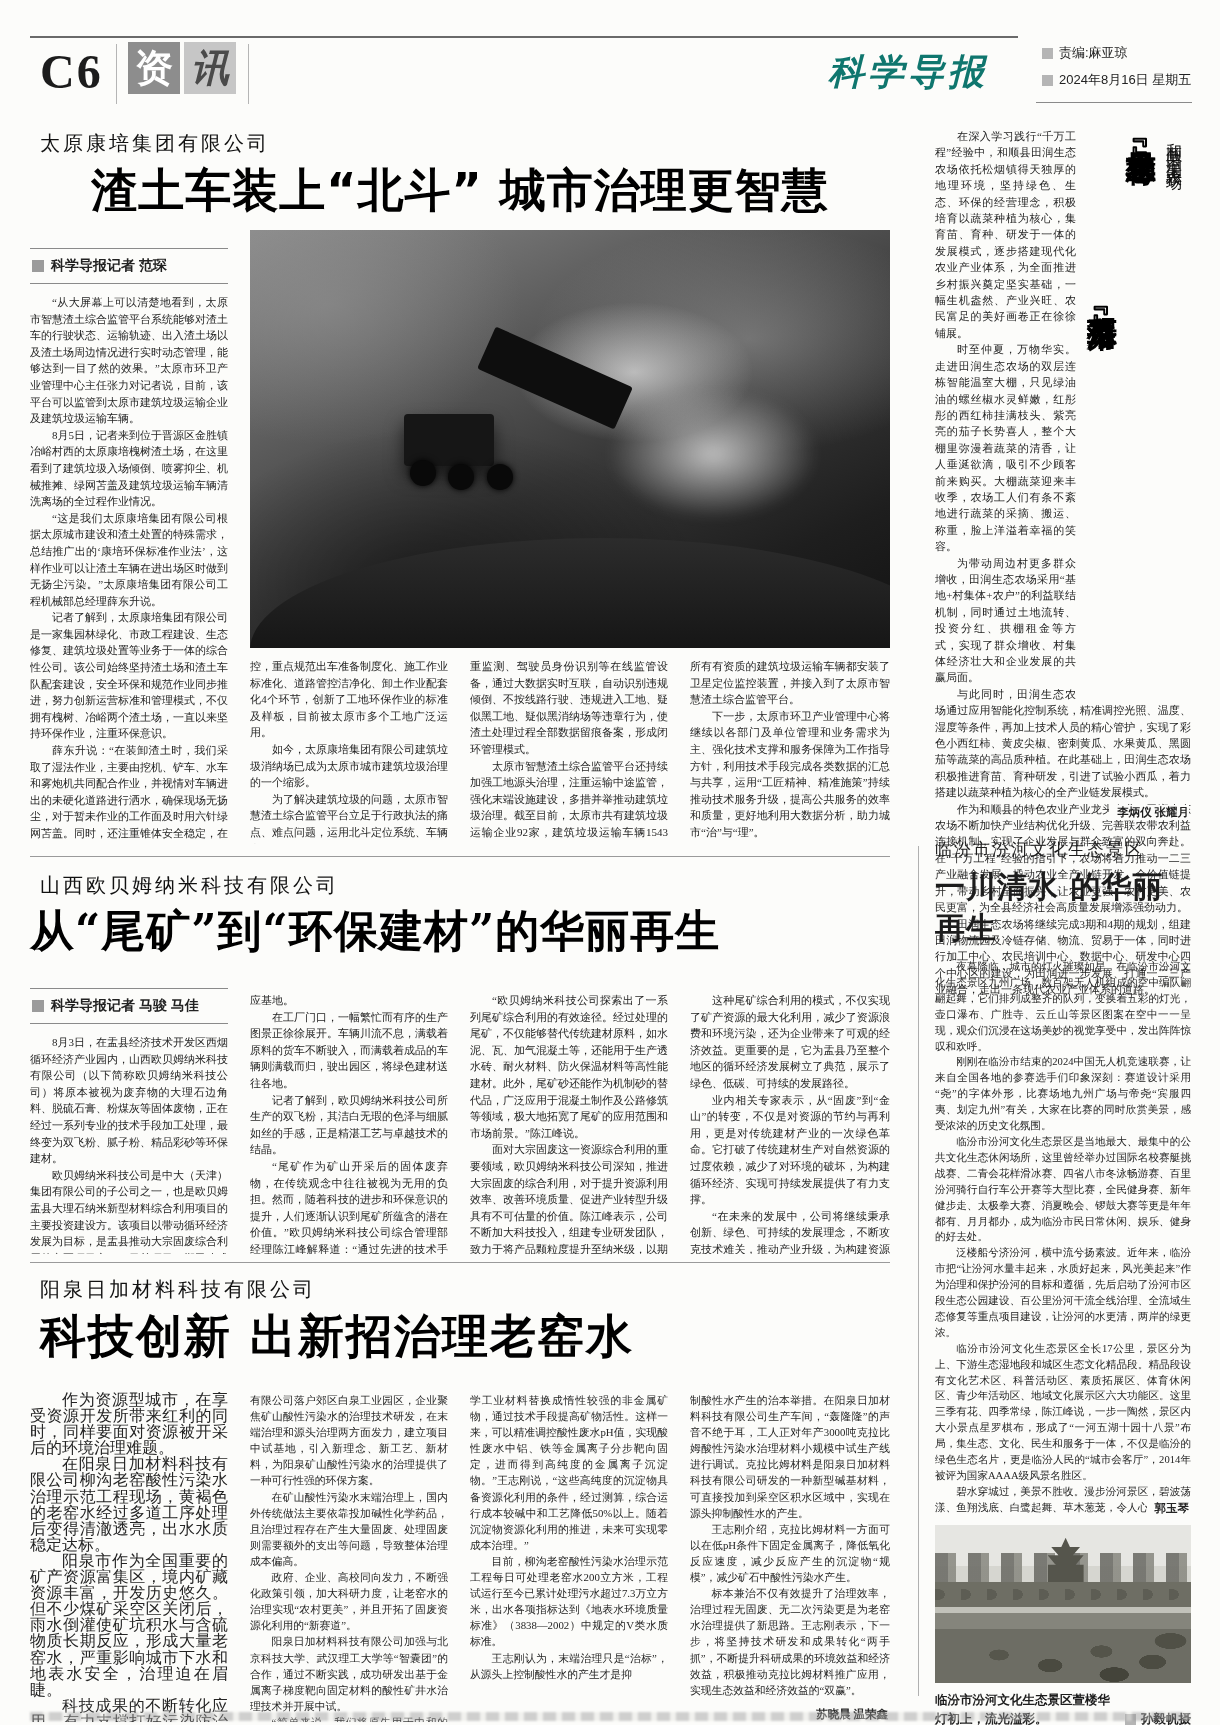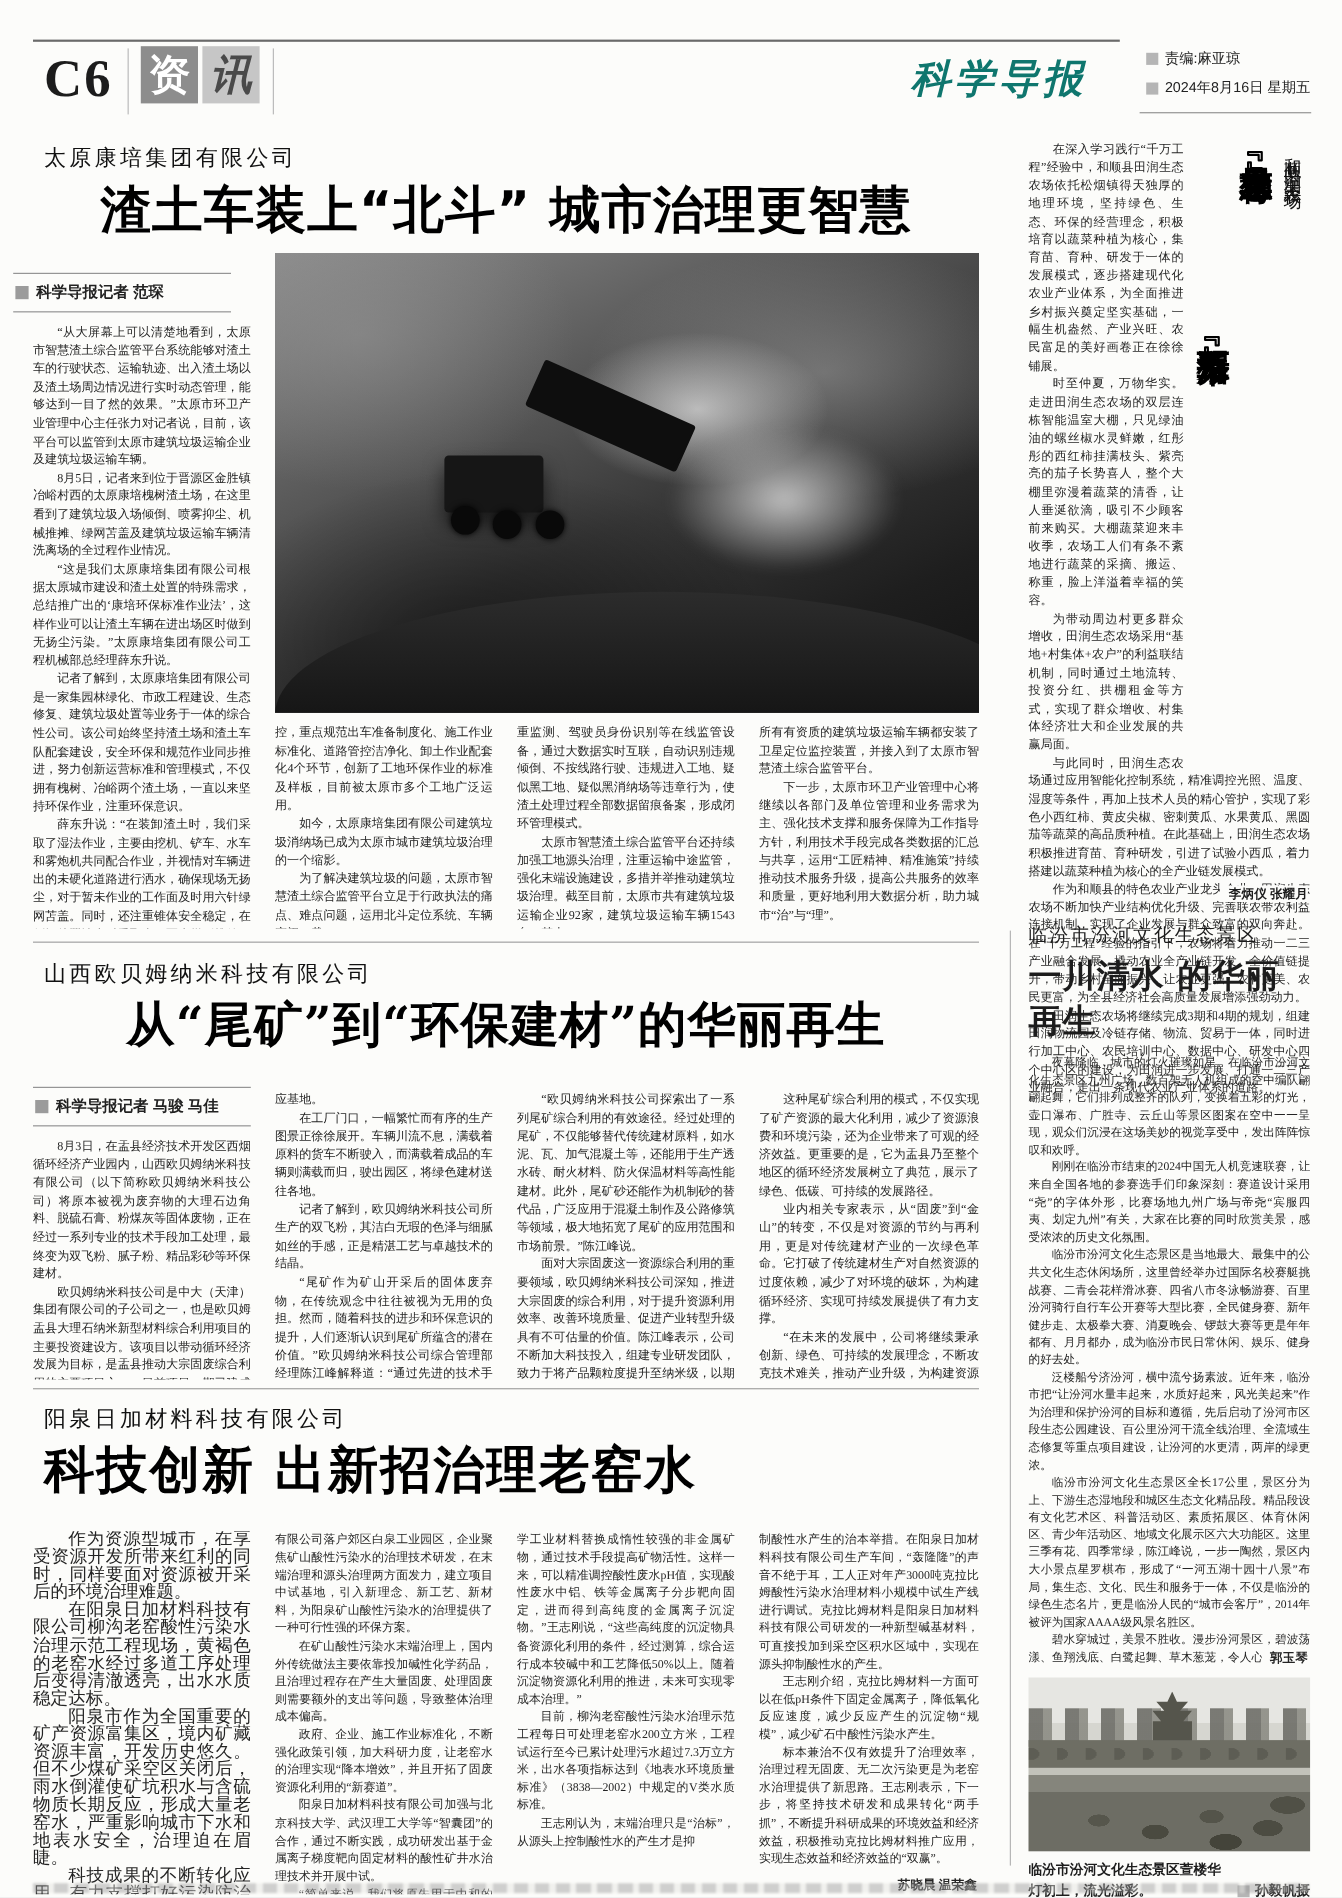--- a/index.html
+++ b/index.html
@@ -115,21 +115,21 @@
     <div class="line">
       <span class="mini-sq"></span>
       <span>2024年8月16日 星期五</span>
     </div>
   </div>
   <div class="abs hdr-info-rule"></div>
 
   <div class="abs kicker" style="left:40px;top:130px;">太原康培集团有限公司</div>
   <div class="abs headline-sans" style="left:30px;top:160px;width:860px;text-align:center;font-size:46px;letter-spacing:1px;">渣土车装上“北斗” 城市治理更智慧</div>
 
-  <div class="abs byline-box" style="left:12px;top:248px;width:194px;">
+  <div class="abs byline-box" style="left:30px;top:248px;width:194px;">
     <span class="bsq"></span>
     <span>科学导报记者 范琛</span>
   </div>
 
   <div class="abs col" style="left:30px;top:294px;width:198px;height:550px;">
     <p>“从大屏幕上可以清楚地看到，太原市智慧渣土综合监管平台系统能够对渣土车的行驶状态、运输轨迹、出入渣土场以及渣土场周边情况进行实时动态管理，能够达到一目了然的效果。”太原市环卫产业管理中心主任张力对记者说，目前，该平台可以监管到太原市建筑垃圾运输企业及建筑垃圾运输车辆。</p>
     <p>8月5日，记者来到位于晋源区金胜镇冶峪村西的太原康培槐树渣土场，在这里看到了建筑垃圾入场倾倒、喷雾抑尘、机械推摊、绿网苫盖及建筑垃圾运输车辆清洗离场的全过程作业情况。</p>
     <p>“这是我们太原康培集团有限公司根据太原城市建设和渣土处置的特殊需求，总结推广出的‘康培环保标准作业法’，这样作业可以让渣土车辆在进出场区时做到无扬尘污染。”太原康培集团有限公司工程机械部总经理薛东升说。</p>
     <p>记者了解到，太原康培集团有限公司是一家集园林绿化、市政工程建设、生态修复、建筑垃圾处置等业务于一体的综合性公司。该公司始终坚持渣土场和渣土车队配套建设，安全环保和规范作业同步推进，努力创新运营标准和管理模式，不仅拥有槐树、冶峪两个渣土场，一直以来坚持环保作业，注重环保意识。</p>
     <p>薛东升说：“在装卸渣土时，我们采取了湿法作业，主要由挖机、铲车、水车和雾炮机共同配合作业，并视情对车辆进出的未硬化道路进行洒水，确保现场无扬尘，对于暂未作业的工作面及时用六针绿网苫盖。同时，还注重锥体安全稳定，在倒卸处置渣土时采取由下至上梯形堆放，分层摊推碾压，以确保锥体稳定性，并及时修整周边落石落土，补植修复生态植被等。”</p>
@@ -203,21 +203,21 @@
       <span class="cap-t">临汾市汾河文化生态景区萱楼华灯初上，流光溢彩。</span>
       <span class="cap-c">
         <span class="mini-sq"></span>
         <span>孙毅帆摄</span>
       </span>
     </div>
 
   </div>
 
   <div class="abs kicker" style="left:40px;top:872px;">山西欧贝姆纳米科技有限公司</div>
-  <div class="abs headline-serif" style="left:30px;top:902px;width:860px;text-align:center;font-size:44px;letter-spacing:1px;">从“尾矿”到“环保建材”的华丽再生</div>
+  <div class="abs headline-serif" style="left:30px;top:902px;width:860px;text-align:left;font-size:44px;letter-spacing:1px;">从“尾矿”到“环保建材”的华丽再生</div>
 
   <div class="abs byline-box" style="left:30px;top:988px;width:194px;">
     <span class="bsq"></span>
     <span>科学导报记者 马骏 马佳</span>
   </div>
 
   <div class="abs col" style="left:30px;top:1034px;width:198px;height:220px;">
     <p>8月3日，在盂县经济技术开发区西烟循环经济产业园内，山西欧贝姆纳米科技有限公司（以下简称欧贝姆纳米科技公司）将原本被视为废弃物的大理石边角料、脱硫石膏、粉煤灰等固体废物，正在经过一系列专业的技术手段加工处理，最终变为双飞粉、腻子粉、精品彩砂等环保建材。</p>
     <p>欧贝姆纳米科技公司是中大（天津）集团有限公司的子公司之一，也是欧贝姆盂县大理石纳米新型材料综合利用项目的主要投资建设方。该项目以带动循环经济发展为目标，是盂县推动大宗固废综合利用的主要项目之一，目前项目一期已建成投产，预计可实现年销售收入1.5亿元，该公司有望成为京津冀最大的新型绿色建材供</p>
   </div>
@@ -244,21 +244,21 @@
 
   <div class="abs col" style="left:30px;top:1392px;width:198px;height:330px;font-size:16px;line-height:16.1px;">
     <p>作为资源型城市，在享受资源开发所带来红利的同时，同样要面对资源被开采后的环境治理难题。</p>
     <p>在阳泉日加材料科技有限公司柳沟老窑酸性污染水治理示范工程现场，黄褐色的老窑水经过多道工序处理后变得清澈透亮，出水水质稳定达标。</p>
     <p>阳泉市作为全国重要的矿产资源富集区，境内矿藏资源丰富，开发历史悠久。但不少煤矿采空区关闭后，雨水倒灌使矿坑积水与含硫物质长期反应，形成大量老窑水，严重影响城市下水和地表水安全，治理迫在眉睫。</p>
     <p>科技成果的不断转化应用，有力支撑打好污染防治攻坚战。随着阳泉日加材料科技</p>
   </div>
   <div class="abs col" style="left:250px;top:1392px;width:198px;height:330px;font-size:10.8px;line-height:16.1px;">
     <p class="cont">有限公司落户郊区白泉工业园区，企业聚焦矿山酸性污染水的治理技术研发，在末端治理和源头治理两方面发力，建立项目中试基地，引入新理念、新工艺、新材料，为阳泉矿山酸性污染水的治理提供了一种可行性强的环保方案。</p>
     <p>在矿山酸性污染水末端治理上，国内外传统做法主要依靠投加碱性化学药品，且治理过程存在产生大量固废、处理固废则需要额外的支出等问题，导致整体治理成本偏高。</p>
-    <p>政府、企业、施工作业标准化，不断强化政策引领，加大科研力度，让老窑水的治理实现“降本增效”，并且开拓了固废资源化利用的“新赛道”。</p>
+    <p>政府、企业、高校同向发力，不断强化政策引领，加大科研力度，让老窑水的治理实现“农村更美”，并且开拓了固废资源化利用的“新赛道”。</p>
     <p>阳泉日加材料科技有限公司加强与北京科技大学、武汉理工大学等“智囊团”的合作，通过不断实践，成功研发出基于金属离子梯度靶向固定材料的酸性矿井水治理技术并开展中试。</p>
     <p>“简单来说，我们将原先用于中和的化</p>
   </div>
   <div class="abs col" style="left:470px;top:1392px;width:198px;height:330px;font-size:10.8px;line-height:16.1px;">
     <p class="cont">学工业材料替换成惰性较强的非金属矿物，通过技术手段提高矿物活性。这样一来，可以精准调控酸性废水pH值，实现酸性废水中铝、铁等金属离子分步靶向固定，进而得到高纯度的金属离子沉淀物。”王志刚说，“这些高纯度的沉淀物具备资源化利用的条件，经过测算，综合运行成本较碱中和工艺降低50%以上。随着沉淀物资源化利用的推进，未来可实现零成本治理。”</p>
     <p>目前，柳沟老窑酸性污染水治理示范工程每日可处理老窑水200立方米，工程试运行至今已累计处理污水超过7.3万立方米，出水各项指标达到《地表水环境质量标准》（3838—2002）中规定的V类水质标准。</p>
     <p>王志刚认为，末端治理只是“治标”，从源头上控制酸性水的产生才是抑</p>
   </div>
   <div class="abs col" style="left:690px;top:1392px;width:200px;height:330px;font-size:10.8px;line-height:16.1px;">
     <p class="cont">制酸性水产生的治本举措。在阳泉日加材料科技有限公司生产车间，“轰隆隆”的声音不绝于耳，工人正对年产3000吨克拉比姆酸性污染水治理材料小规模中试生产线进行调试。克拉比姆材料是阳泉日加材料科技有限公司研发的一种新型碱基材料，可直接投加到采空区积水区域中，实现在源头抑制酸性水的产生。</p>

